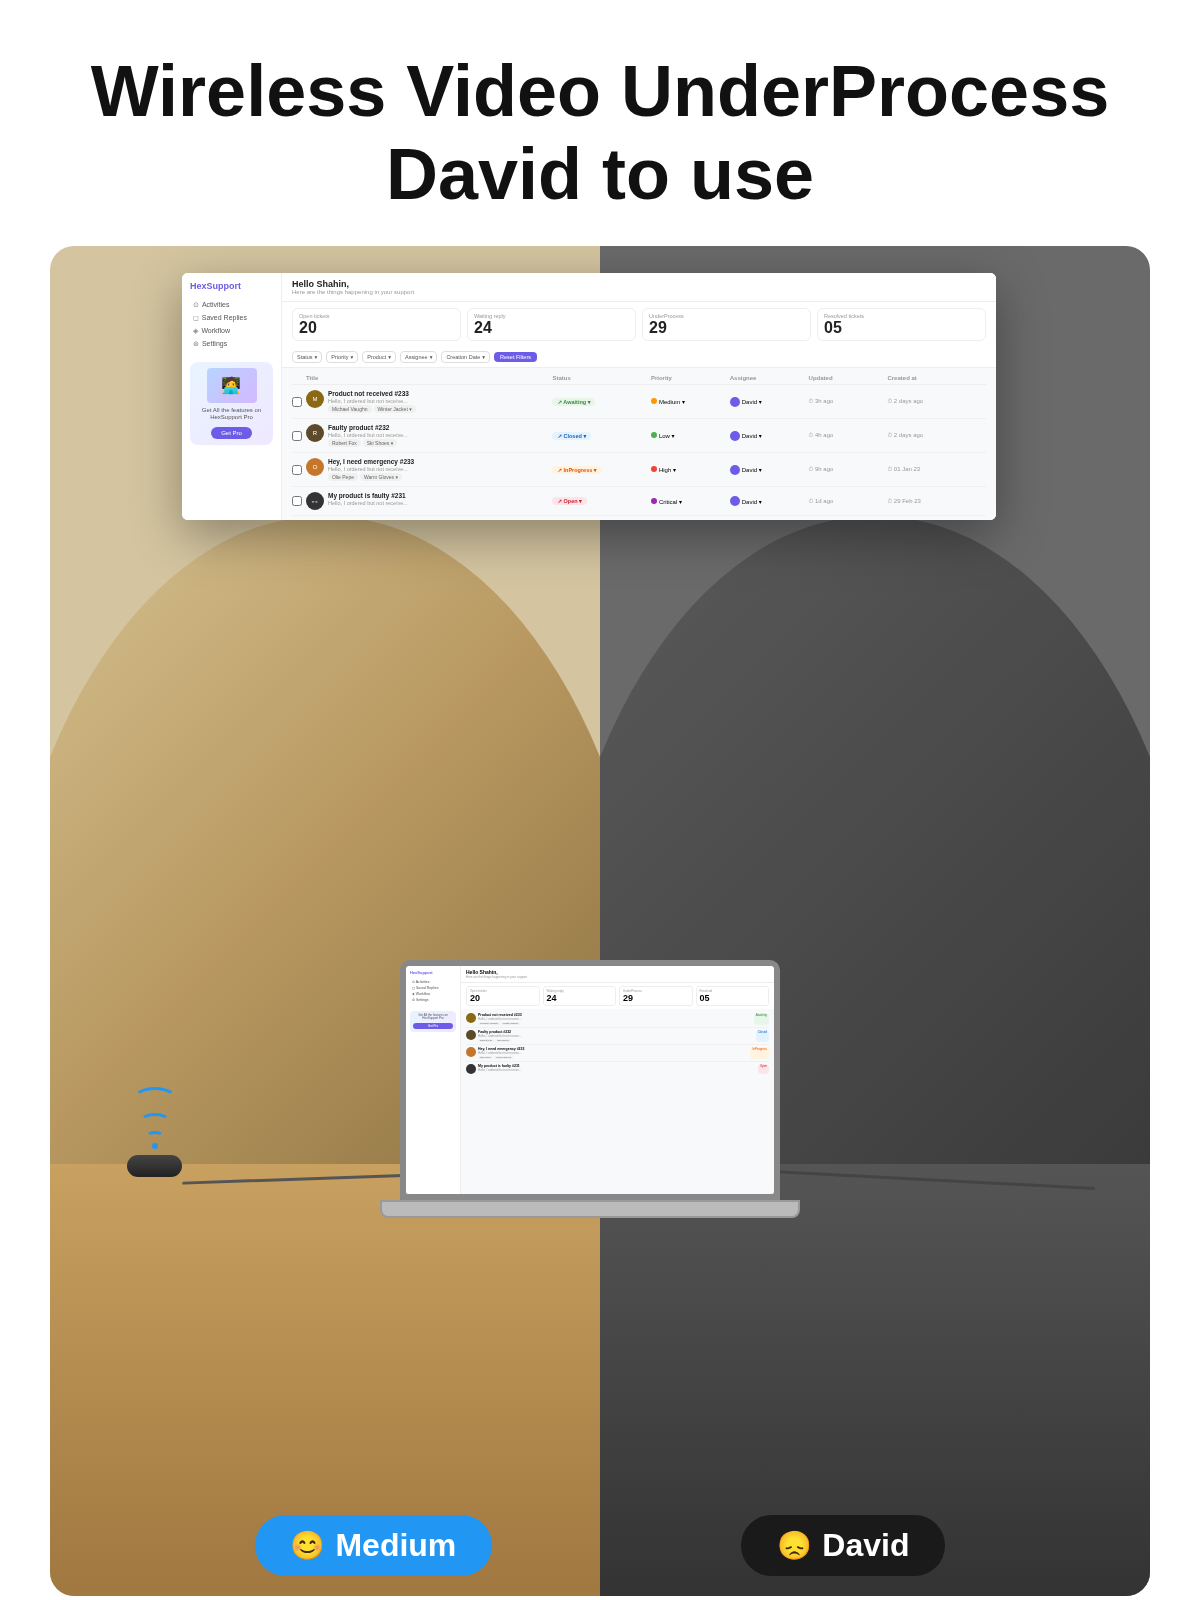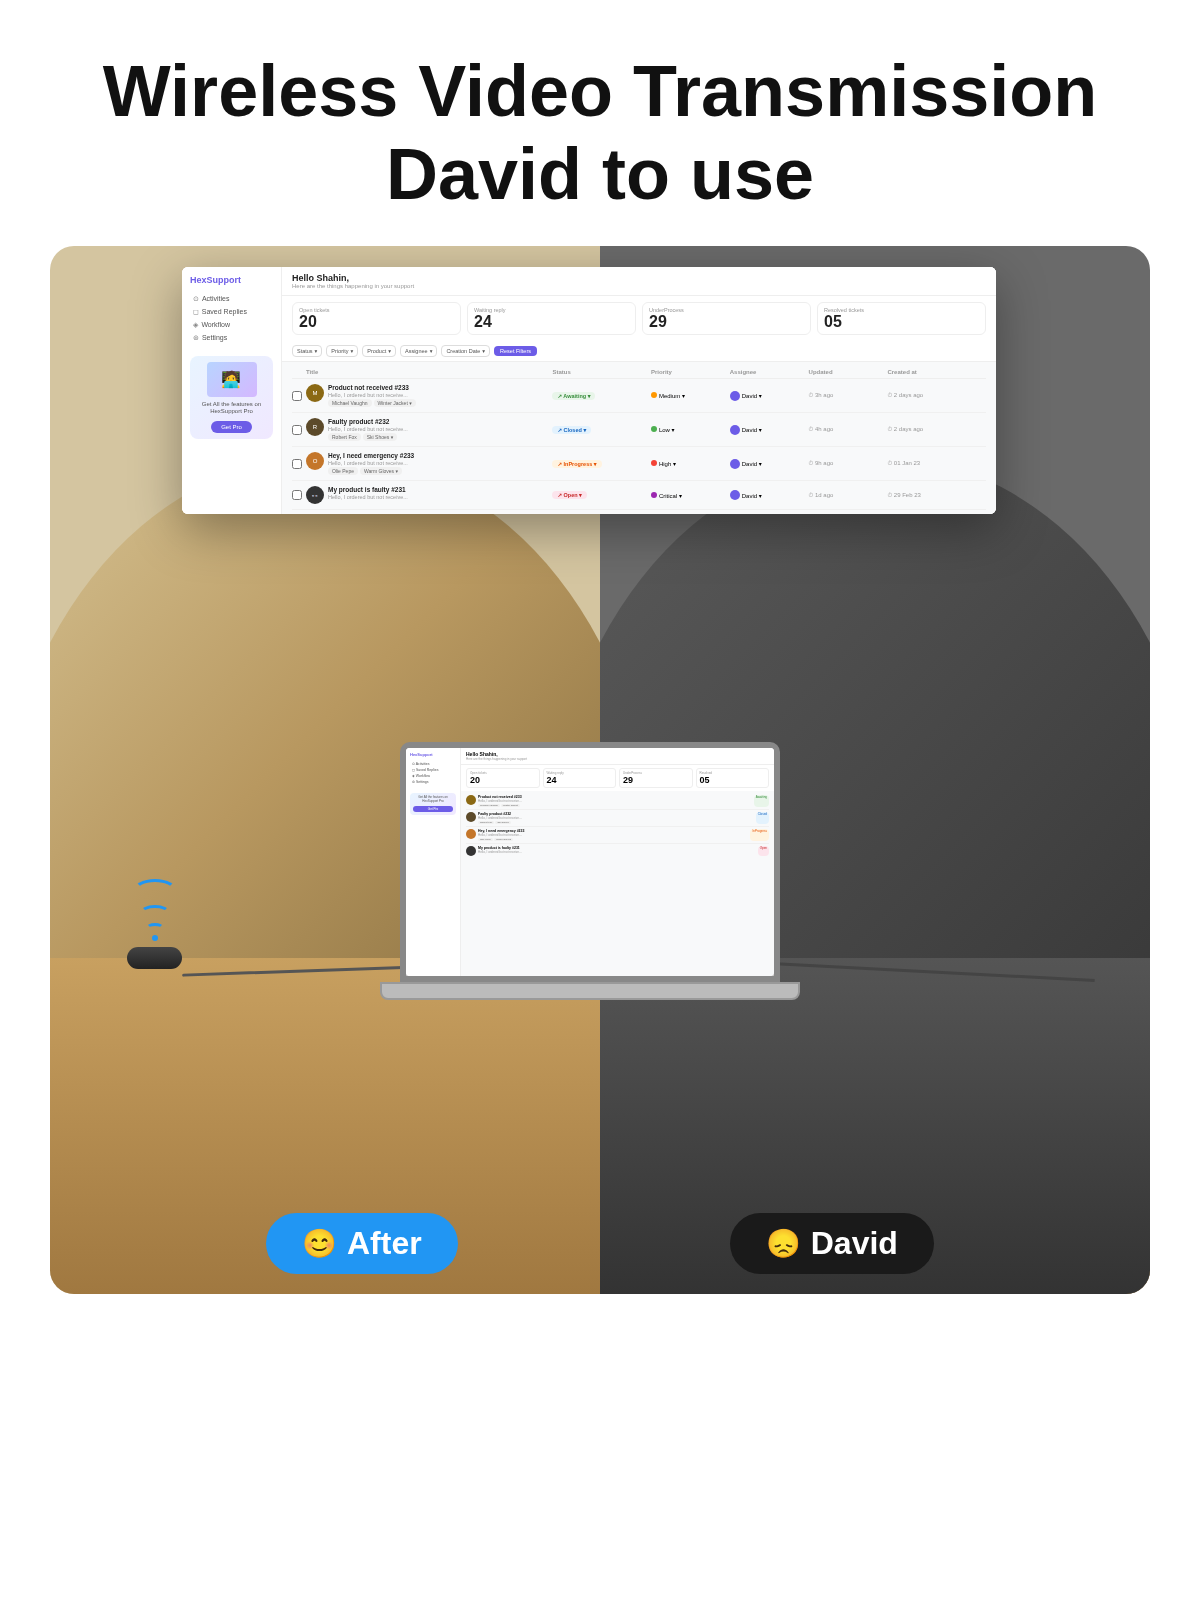--- a/index.html
+++ b/index.html
@@ -263,21 +263,21 @@
       display: flex;
       align-items: center;
       gap: 10px;
     }
     .badge-icon { font-size: 28px; }
 
     
     .composite {
       position: relative;
       width: 1100px;
-      height: 1048px;
+      height: 1350px;
       margin: 0 auto;
       border-radius: 24px;
       overflow: hidden;
     }
 
     
     .bg-left {
       position: absolute;
       left: 0; top: 0;
       width: 50%; height: 100%;
@@ -440,21 +440,21 @@
       background: linear-gradient(135deg, #5a5a5a 0%, #3a3a3a 100%);
       clip-path: ellipse(60% 80% at 50% 80%);
     }
 
   </style>
 </head>
 <body>
 
 <div class="title-section">
   <h1 class="main-title">
-    <span>Wireless Video Transmission</span><br>
+    <span>Wireless Video UnderProcess</span><br>
     <span>David to use</span>
   </h1>
 </div>
 
 <div class="composite">
 
   <div class="bg-left"></div>
   <div class="bg-right"></div>
 
   <div class="bg-people-left"></div>
@@ -762,21 +762,21 @@
           </div>
         </div>
       </div>
     </div>
     <div class="laptop-base"></div>
   </div>
 
   <div class="badge-row">
     <div class="after-badge">
       <span class="badge-icon">😊</span>
-      <span>After</span>
+      <span>Medium</span>
     </div>
     <div class="before-badge">
       <span class="badge-icon">😞</span>
       <span>David</span>
     </div>
   </div>
 
 </div>
 
 </body></html>

